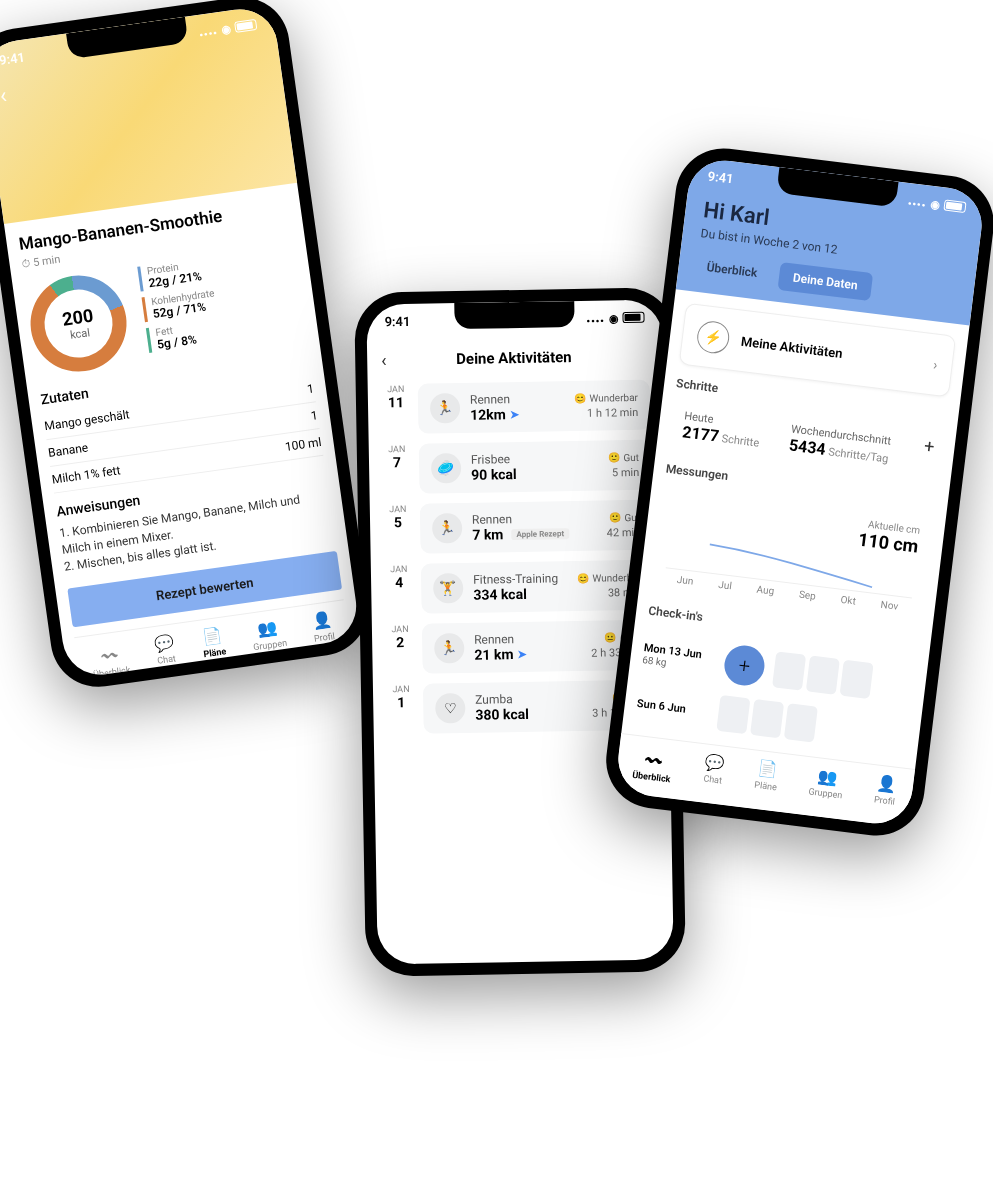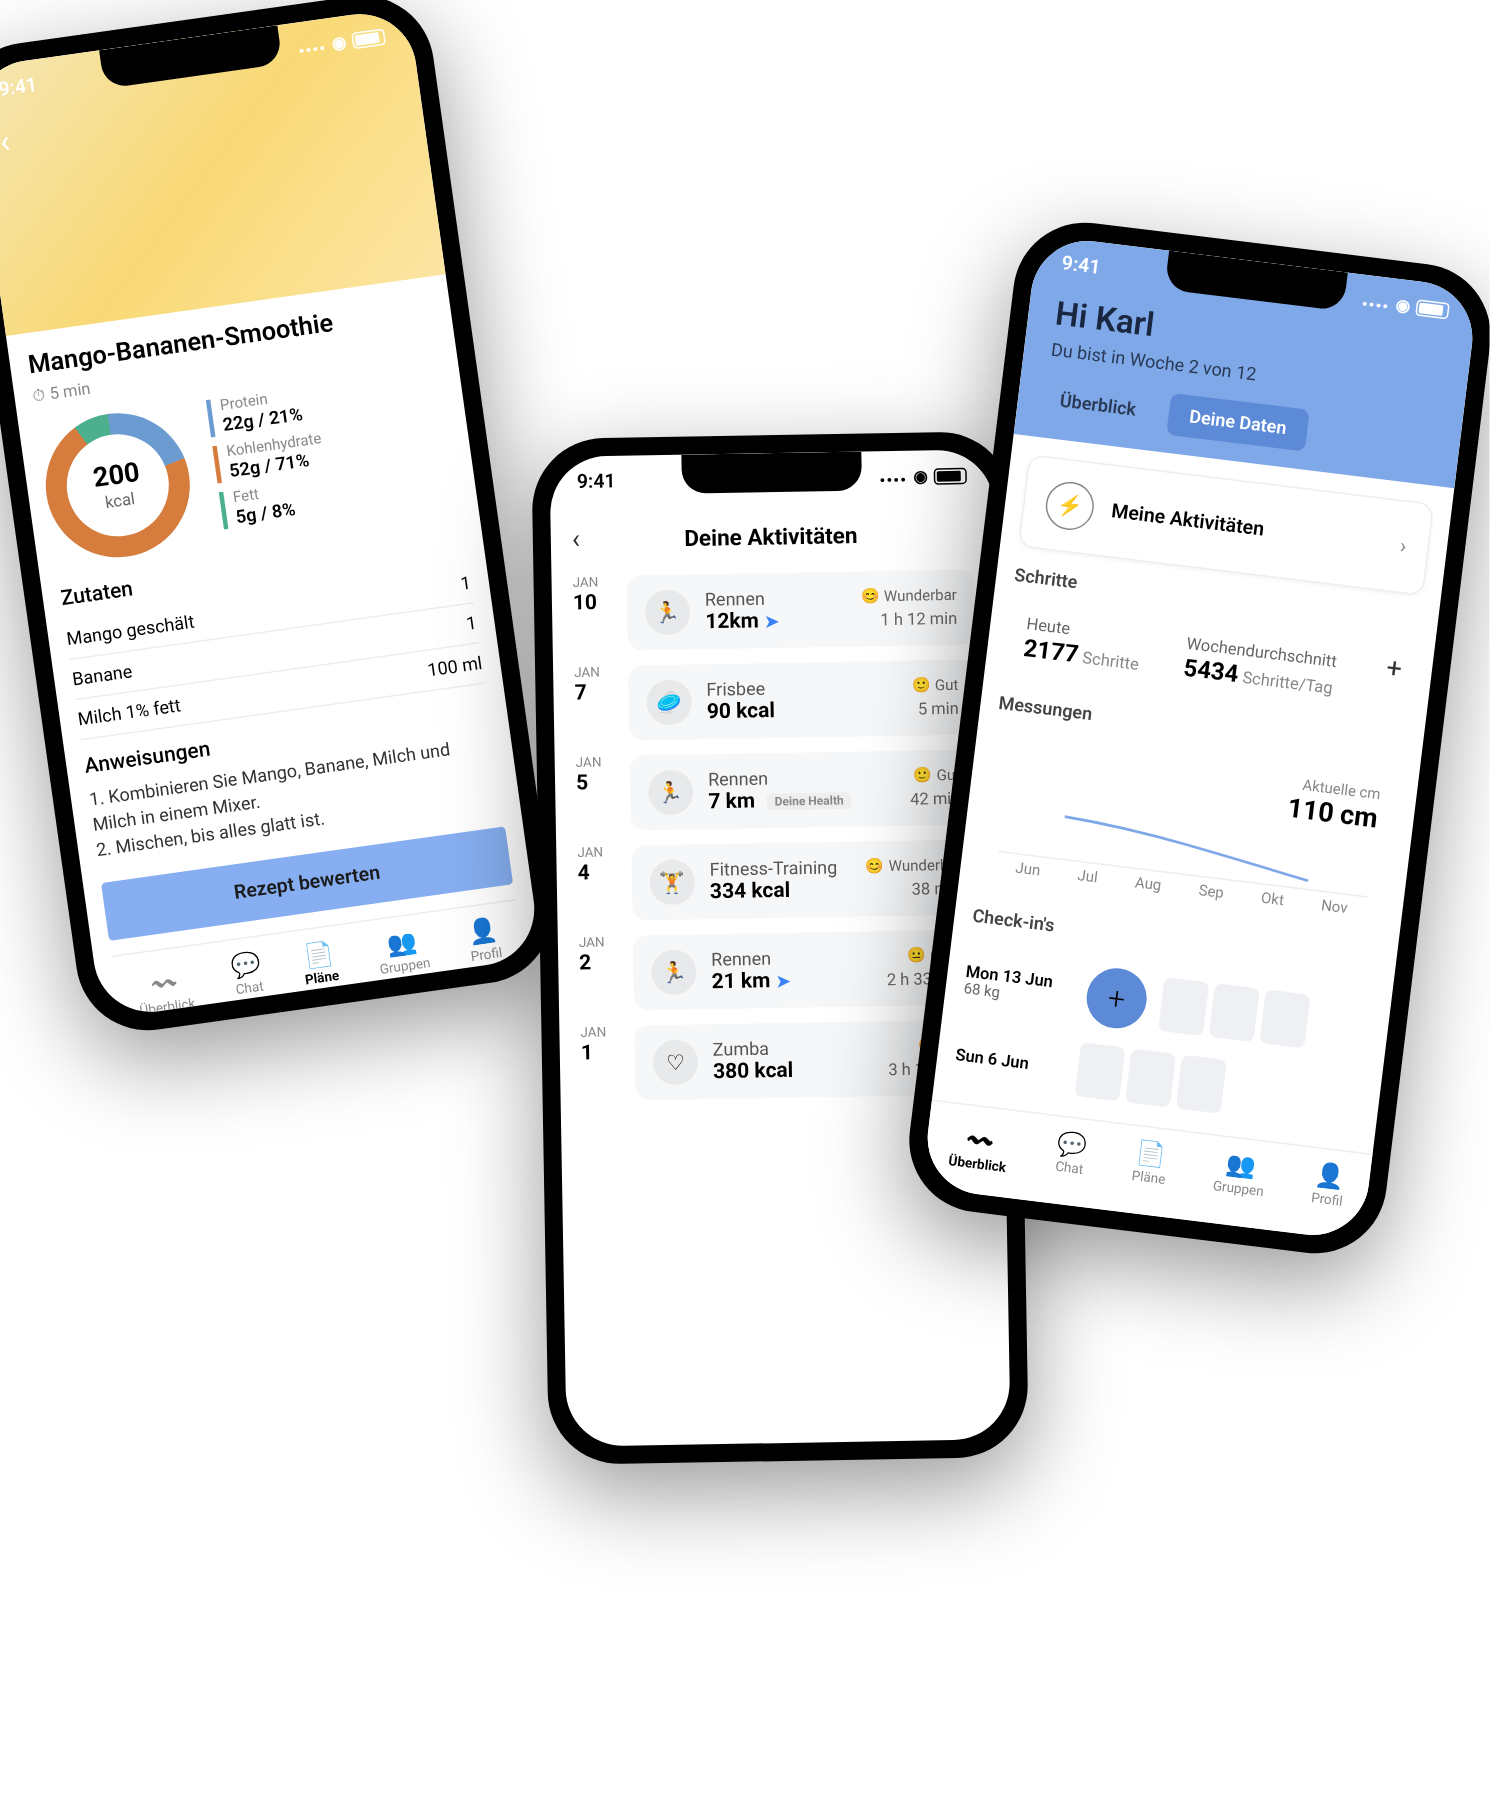--- a/index.html
+++ b/index.html
@@ -53,21 +53,21 @@
 .tab-item.active { color:#000; font-weight:700; }
 .tab-icon { font-size:16px; }
 
 
 .p2-body { padding: 8px 14px; }
 .p2-header { display:flex; align-items:center; gap: 10px; padding: 6px 0 14px; }
 .p2-back { font-size:18px; color:#333; }
 .p2-title { flex:1; text-align:center; font-size:15px; font-weight:700; margin-left:-18px; }
 .p2-list { display:flex; flex-direction:column; gap:10px; }
 .p2-row { display:flex; gap:8px; align-items:flex-start; }
-.p2-date { width:28px; font-size:9px; color:#888; }
+.p2-date { width:28px; text-align:center; font-size:9px; color:#888; }
 .p2-date-day { font-size:14px; font-weight:700; color:#000; }
 .p2-card { flex:1; background:#f6f7f8; border-radius:10px; padding:10px 12px; display:flex; gap:10px; align-items:center; }
 .p2-icon { width:30px; height:30px; background:#e8e9ea; border-radius:50%; display:flex; align-items:center; justify-content:center; font-size:14px; }
 .p2-info { flex:1; }
 .p2-name { font-size:12px; color:#555; }
 .p2-metric { font-size:14px; font-weight:700; display:flex; align-items:center; gap:4px; }
 .p2-right { text-align:right; }
 .p2-mood { font-size:10px; color:#666; display:flex; align-items:center; gap:3px; justify-content:flex-end; }
 .p2-duration { font-size:11px; color:#666; margin-top:3px; }
 .p2-tag { display:inline-block; font-size:8px; background:#eee; padding:1px 5px; border-radius:3px; color:#888; margin-left:4px; }
@@ -211,21 +211,21 @@
     </div>
     <div class="p2-body">
       <div class="p2-header">
         <span class="p2-back">‹</span>
         <span class="p2-title">Deine Aktivitäten</span>
       </div>
       <div class="p2-list" id="p2-list">
           <div class="p2-row">
     <div class="p2-date">
               <div>JAN</div>
-              <div class="p2-date-day">10</div>
+              <div class="p2-date-day">11</div>
             </div>
     <div class="p2-card">
       <div class="p2-icon">🏃</div>
       <div class="p2-info">
         <div class="p2-name">Rennen</div>
         <div class="p2-metric">12km <span class="p2-loc">➤</span></div>
       </div>
       <div class="p2-right">
         <div class="p2-mood">
                   <span>😊</span>
@@ -257,21 +257,21 @@
           </div>
           <div class="p2-row">
     <div class="p2-date">
               <div>JAN</div>
               <div class="p2-date-day">5</div>
             </div>
     <div class="p2-card">
       <div class="p2-icon">🏃</div>
       <div class="p2-info">
         <div class="p2-name">Rennen</div>
-        <div class="p2-metric">7 km <span class="p2-tag">Deine Health</span></div>
+        <div class="p2-metric">7 km <span class="p2-tag">Apple Rezept</span></div>
       </div>
       <div class="p2-right">
         <div class="p2-mood">
                   <span>🙂</span>
                   <span>Gut</span>
                 </div>
         <div class="p2-duration">42 min</div>
       </div>
     </div>
           </div>

